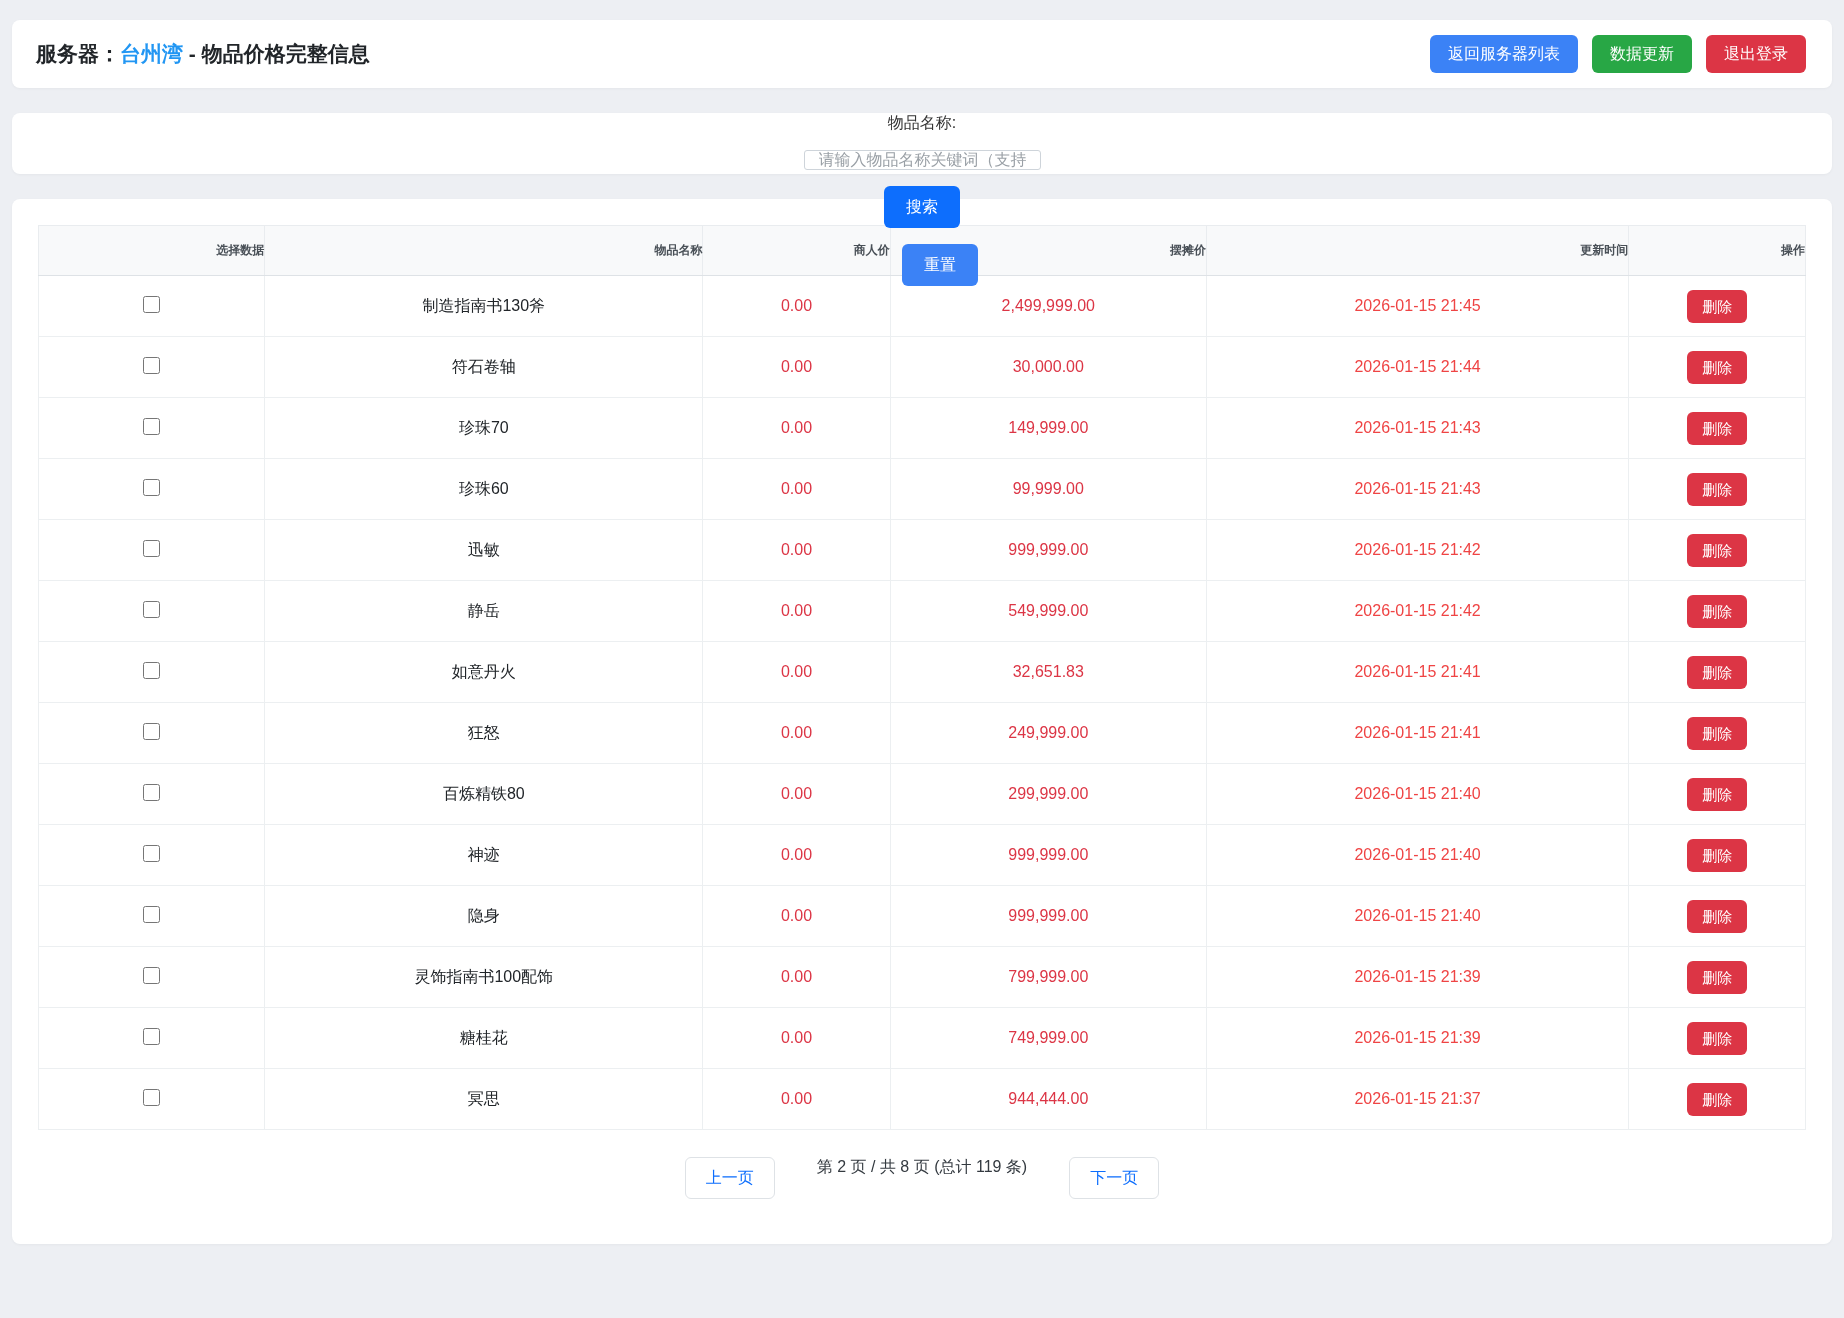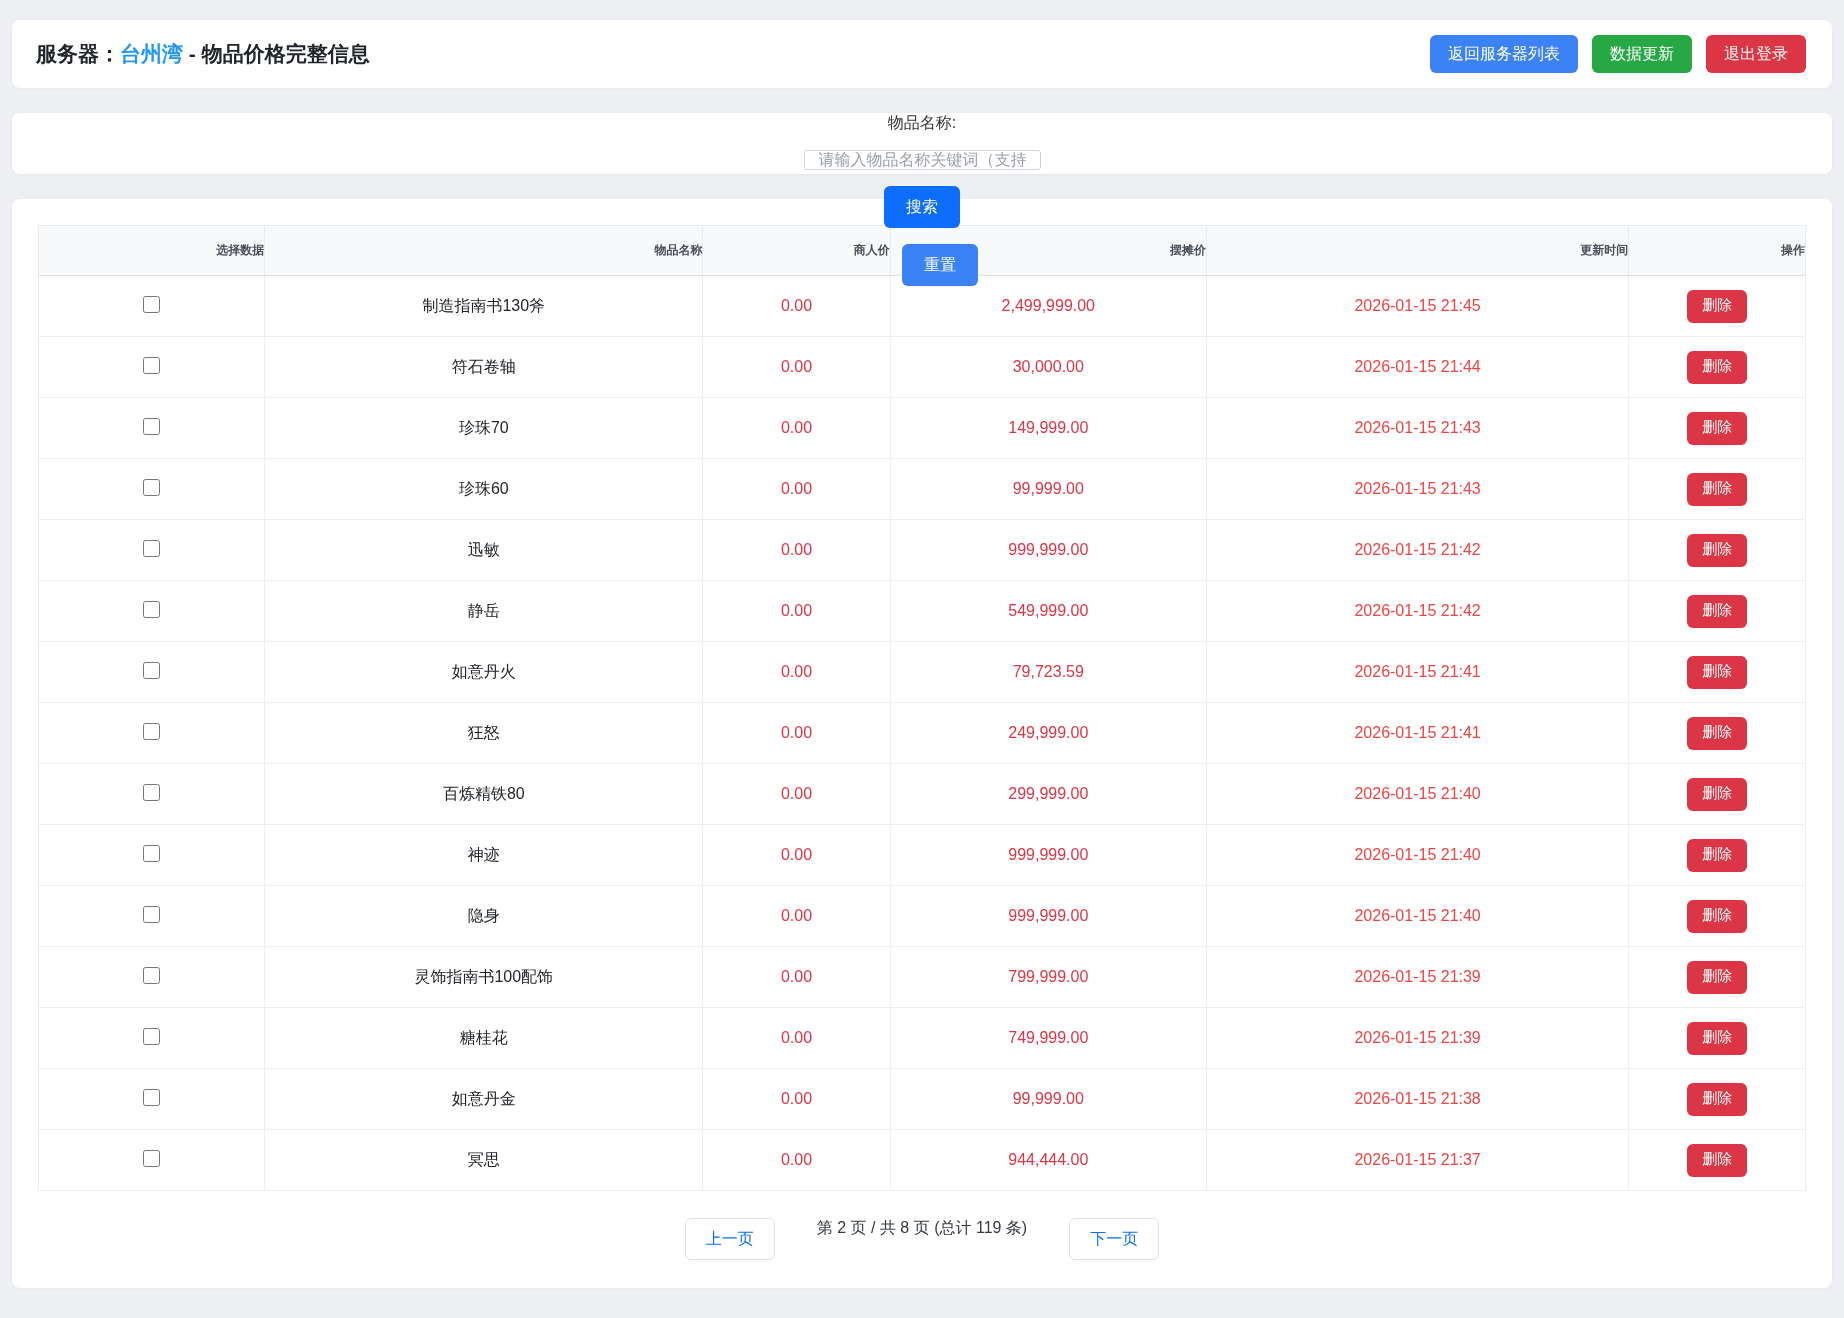--- a/index.html
+++ b/index.html
@@ -100,21 +100,21 @@
     width: 17px; height: 17px;
     cursor: pointer;
     accent-color: #0d6efd;
   }
   .btn-del {
     background: #dc3545;
     color: #fff;
     border: none;
     border-radius: 6px;
     font-size: 15px;
-    font-family: Liberation Mono, monospace;
+    font-family: Liberation Sans, sans-serif;
     padding: 9px 15px;
     cursor: pointer;
     line-height: 1;
   }
   
   .col-check { width: 12.8%; }
   .col-name  { width: 24.8%; }
   .col-merch { width: 10.6%; }
   .col-stall { width: 17.9%; }
   .col-time  { width: 23.9%; }
@@ -232,21 +232,21 @@
       <td class="price">0.00</td>
       <td class="price">549,999.00</td>
       <td class="time">2026-01-15 21:42</td>
       <td><button class="btn-del">删除</button></td>
     </tr>
 
     <tr>
       <td><input type="checkbox" style=""></td>
       <td>如意丹火</td>
       <td class="price">0.00</td>
-      <td class="price">79,723.59</td>
+      <td class="price">32,651.83</td>
       <td class="time">2026-01-15 21:41</td>
       <td><button class="btn-del">删除</button></td>
     </tr>
 
     <tr>
       <td><input type="checkbox" style=""></td>
       <td>狂怒</td>
       <td class="price">0.00</td>
       <td class="price">249,999.00</td>
       <td class="time">2026-01-15 21:41</td>
@@ -291,28 +291,20 @@
 
     <tr>
       <td><input type="checkbox" style=""></td>
       <td>糖桂花</td>
       <td class="price">0.00</td>
       <td class="price">749,999.00</td>
       <td class="time">2026-01-15 21:39</td>
       <td><button class="btn-del">删除</button></td>
     </tr>
 
-    <tr>
-      <td><input type="checkbox" style=""></td>
-      <td>如意丹金</td>
-      <td class="price">0.00</td>
-      <td class="price">99,999.00</td>
-      <td class="time">2026-01-15 21:38</td>
-      <td><button class="btn-del">删除</button></td>
-    </tr>
 
     <tr>
       <td><input type="checkbox" style=""></td>
       <td>冥思</td>
       <td class="price">0.00</td>
       <td class="price">944,444.00</td>
       <td class="time">2026-01-15 21:37</td>
       <td><button class="btn-del">删除</button></td>
     </tr>
   </tbody>

